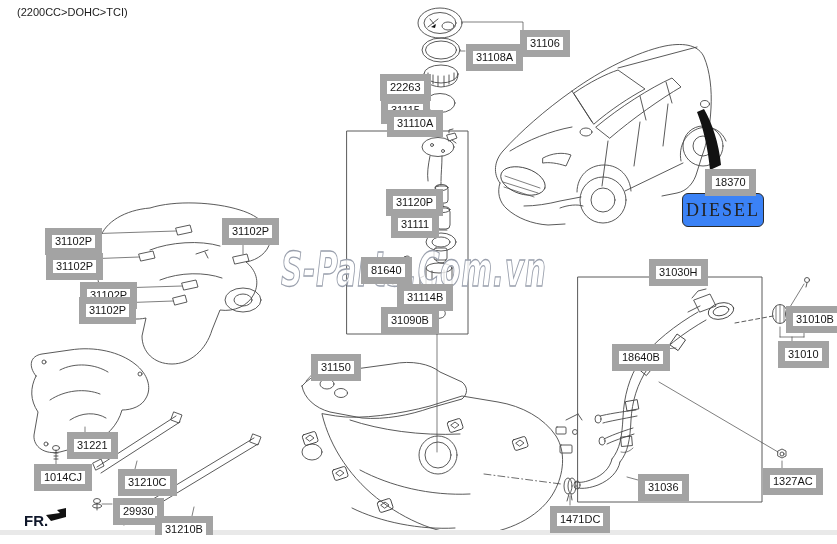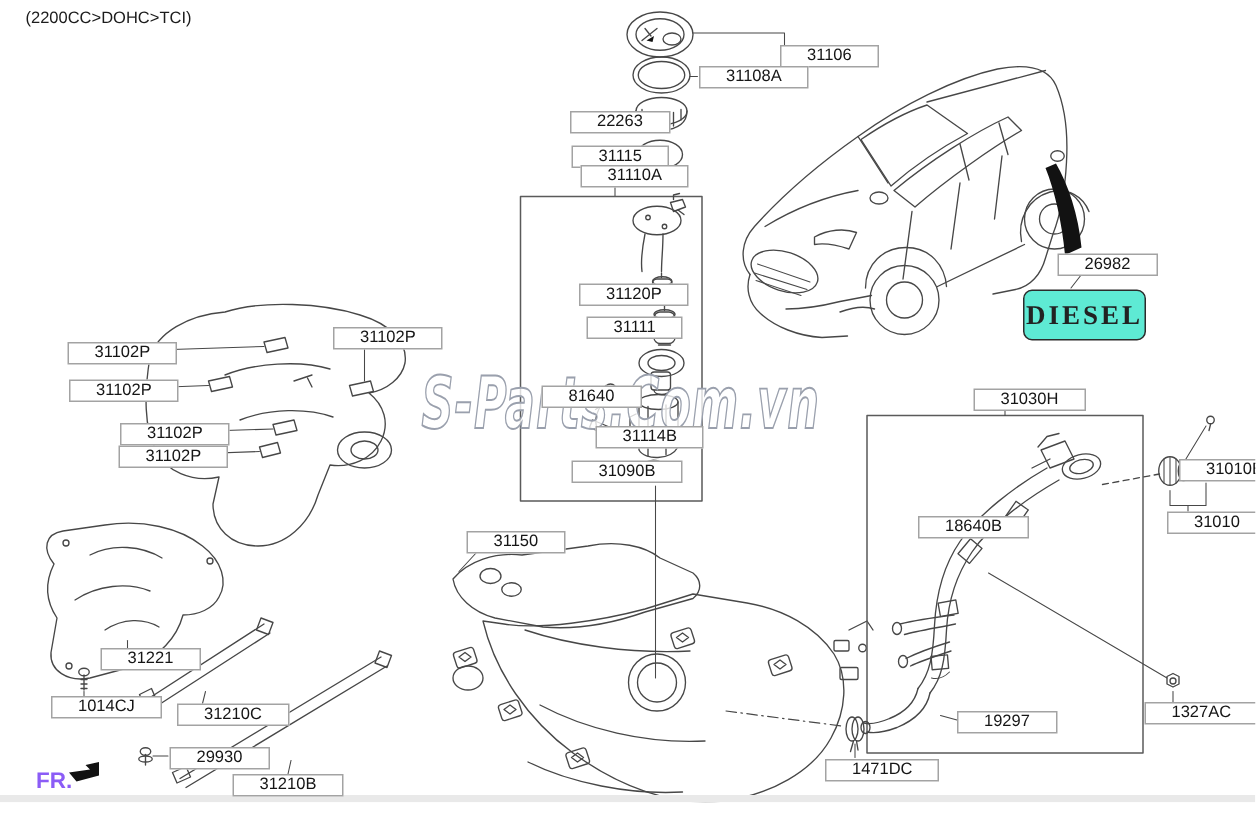--- a/index.html
+++ b/index.html
@@ -5,31 +5,31 @@
   html,body{margin:0;padding:0;background:#fff;}
   #stage{position:relative;width:837px;height:535px;background:#fff;overflow:hidden;
          font-family:"Liberation Sans",sans-serif;}
   #stage svg{position:absolute;left:0;top:0;}
   svg *{fill:none;stroke:#474747;stroke-width:.9;stroke-linecap:round;stroke-linejoin:round;}
   svg .box{stroke:#5a5a5a;stroke-width:1;}
   svg .solid{fill:#121212;stroke:none;}
   svg .dash{stroke-dasharray:4 3;}
   svg .dashdot{stroke-dasharray:7 3 1 3;stroke-width:.8;}
   svg .thin{stroke-width:.7;}
-  .plabel{position:absolute;border:1px solid #a3a3a3;background:#fff;color:#151515;
-          font-size:11px;line-height:13px;padding:0 17px;white-space:nowrap;cursor:pointer;z-index:30;}
+  .plabel{position:absolute;border:7px solid #a3a3a3;background:#fff;color:#151515;
+          font-size:11px;line-height:13px;padding:0 3px;white-space:nowrap;cursor:pointer;z-index:30;}
   .header-text{position:absolute;left:17px;top:6px;font-size:11px;color:#1c1c1c;z-index:5;}
   .watermark{position:absolute;left:281px;top:241px;font-family:"DejaVu Sans",sans-serif;
              font-weight:bold;font-style:italic;font-size:48px;letter-spacing:1px;
              color:rgba(255,255,255,0.78);-webkit-text-stroke:1.3px #9aa0ad;
              transform:scaleX(0.62);transform-origin:left top;z-index:20;white-space:nowrap;}
-  .fr-text{position:absolute;left:24px;top:512px;font-size:15px;font-weight:bold;color:#8b5cf6;z-index:5;}
+  .fr-text{position:absolute;left:24px;top:512px;font-size:15px;font-weight:bold;color:#0f172a;z-index:5;}
   .diesel{position:absolute;left:682px;top:193px;width:80px;height:32px;border:1.5px solid #2b2b2b;
-          border-radius:6px;background:#5eead4;display:flex;align-items:center;justify-content:center;
-          font-family:"Liberation Serif",serif;font-size:18px;letter-spacing:2px;color:#222;z-index:10;font-weight:bold;}
+          border-radius:6px;background:#3b82f6;display:flex;align-items:center;justify-content:center;
+          font-family:"Liberation Serif",serif;font-size:18px;letter-spacing:2px;color:#222;z-index:10;}
   .bottom-strip{position:absolute;left:0;bottom:0;width:837px;height:5px;background:#e9e9e9;z-index:1;}
 </style>
 </head>
 <body>
 
 <div id="stage">
 
   <div class="header-text">(2200CC&gt;DOHC&gt;TCI)</div>
 
   <svg width="837" height="544" viewBox="0 0 837 544">
@@ -306,23 +306,23 @@
   <div class="plabel" style="left:45px;top:228px">31102P</div>
   <div class="plabel" style="left:46px;top:253px">31102P</div>
   <div class="plabel" style="left:80px;top:282px">31102P</div>
   <div class="plabel" style="left:79px;top:297px">31102P</div>
   <div class="plabel" style="left:222px;top:218px">31102P</div>
   <div class="plabel" style="left:67px;top:432px">31221</div>
   <div class="plabel" style="left:34px;top:464px">1014CJ</div>
   <div class="plabel" style="left:118px;top:469px">31210C</div>
   <div class="plabel" style="left:113px;top:498px">29930</div>
   <div class="plabel" style="left:155px;top:516px">31210B</div>
-  <div class="plabel" style="left:705px;top:169px">26982</div>
+  <div class="plabel" style="left:705px;top:169px">18370</div>
   <div class="plabel" style="left:649px;top:259px">31030H</div>
   <div class="plabel" style="left:612px;top:344px">18640B</div>
   <div class="plabel" style="left:786px;top:306px">31010B</div>
   <div class="plabel" style="left:778px;top:341px">31010</div>
-  <div class="plabel" style="left:638px;top:474px">19297</div>
+  <div class="plabel" style="left:638px;top:474px">31036</div>
   <div class="plabel" style="left:763px;top:468px">1327AC</div>
   <div class="plabel" style="left:550px;top:506px">1471DC</div>
 
   <div class="bottom-strip"></div>
 </div>
 
 </body></html>

